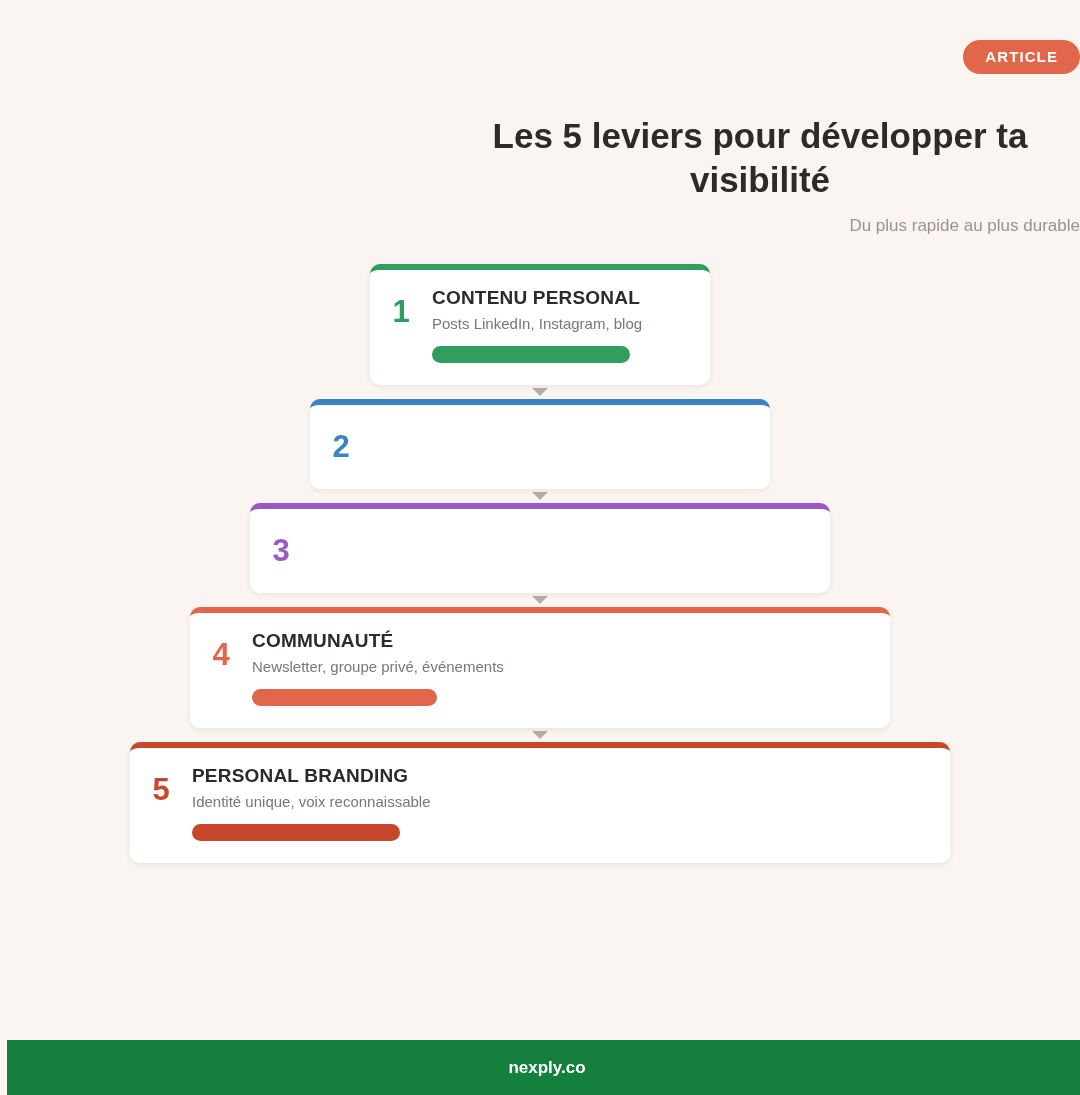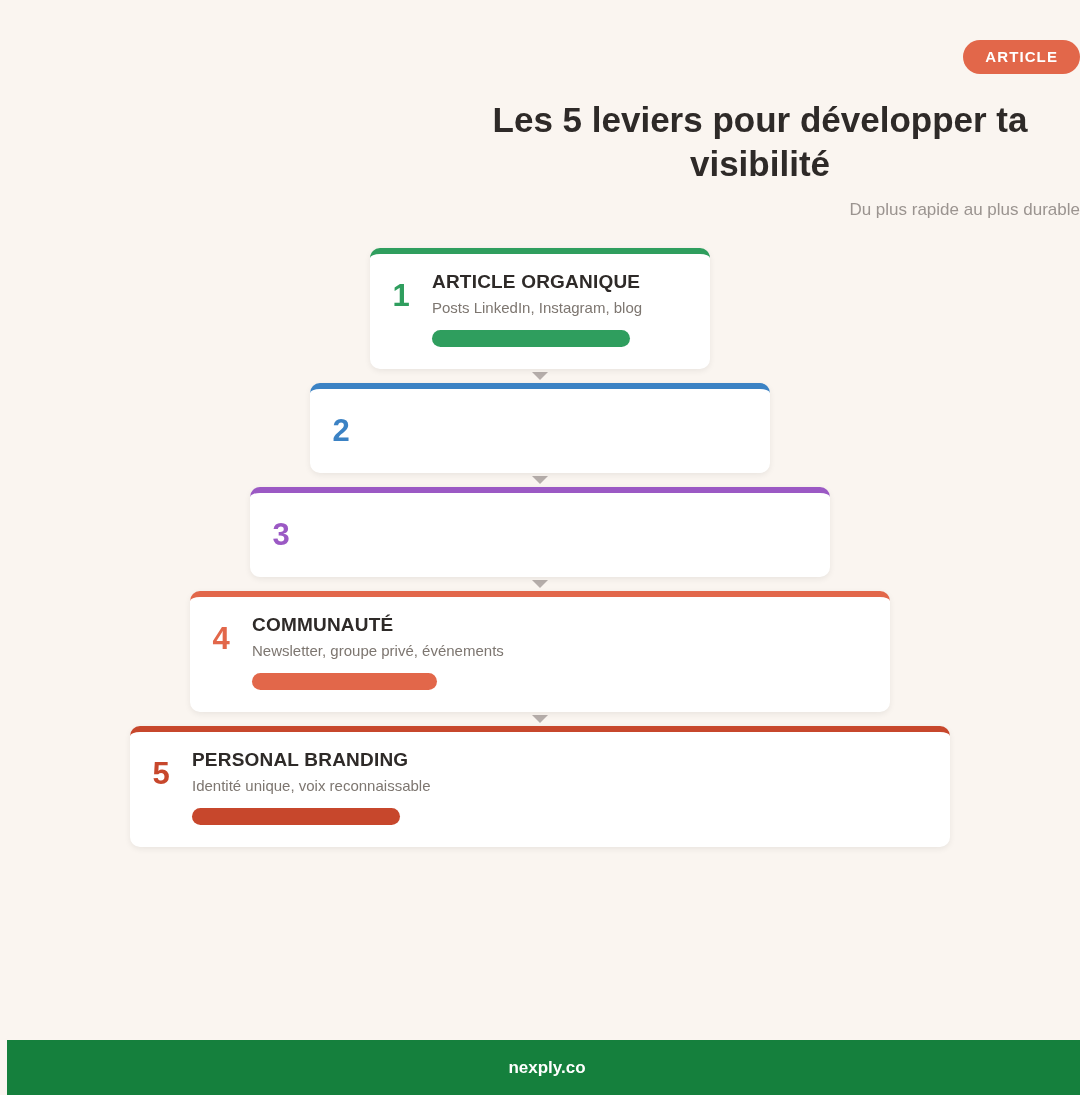--- a/index.html
+++ b/index.html
@@ -26,21 +26,21 @@
     color: #ffffff;
     font-size: 15px;
     font-weight: bold;
     letter-spacing: 1.1px;
     padding: 9px 22px 10px 22px;
     border-radius: 18px;
     line-height: 1;
   }
 
   .title {
-    margin-top: 24px;
+    margin-top: 40px;
     font-size: 35px;
     font-weight: bold;
     color: #2e2a28;
     text-align: center;
     line-height: 44px;
     max-width: 640px;
   }
 
   .subtitle {
     margin-top: 14px;
@@ -142,21 +142,21 @@
   <div class="badge">ARTICLE</div>
 
   <h1 class="title">Les 5 leviers pour développer ta visibilité</h1>
   <div class="subtitle">Du plus rapide au plus durable</div>
 
   <div class="levers" id="levers">
       <div class="lever-wrap">
         <div class="card" style="width: 340px; border-top-color: rgb(47, 158, 94);">
           <div class="num" style="color: rgb(47, 158, 94);">1</div>
           <div class="card-body">
-            <div class="lever-title">ARTICLE ORGANIQUE</div>
+            <div class="lever-title">CONTENU PERSONAL</div>
             <div class="lever-desc">Posts LinkedIn, Instagram, blog</div>
             <div class="bar" style="background: rgb(47, 158, 94); width: 198px;"></div>
           </div>
         </div>
       </div>
       <div class="arrow" style="border-top: 8px solid rgb(182, 174, 171);"></div>
       <div class="lever-wrap">
         <div class="card" style="width: 460px; border-top-color: rgb(59, 130, 196);">
           <div class="num" style="color: rgb(59, 130, 196);">2</div>
         </div>

